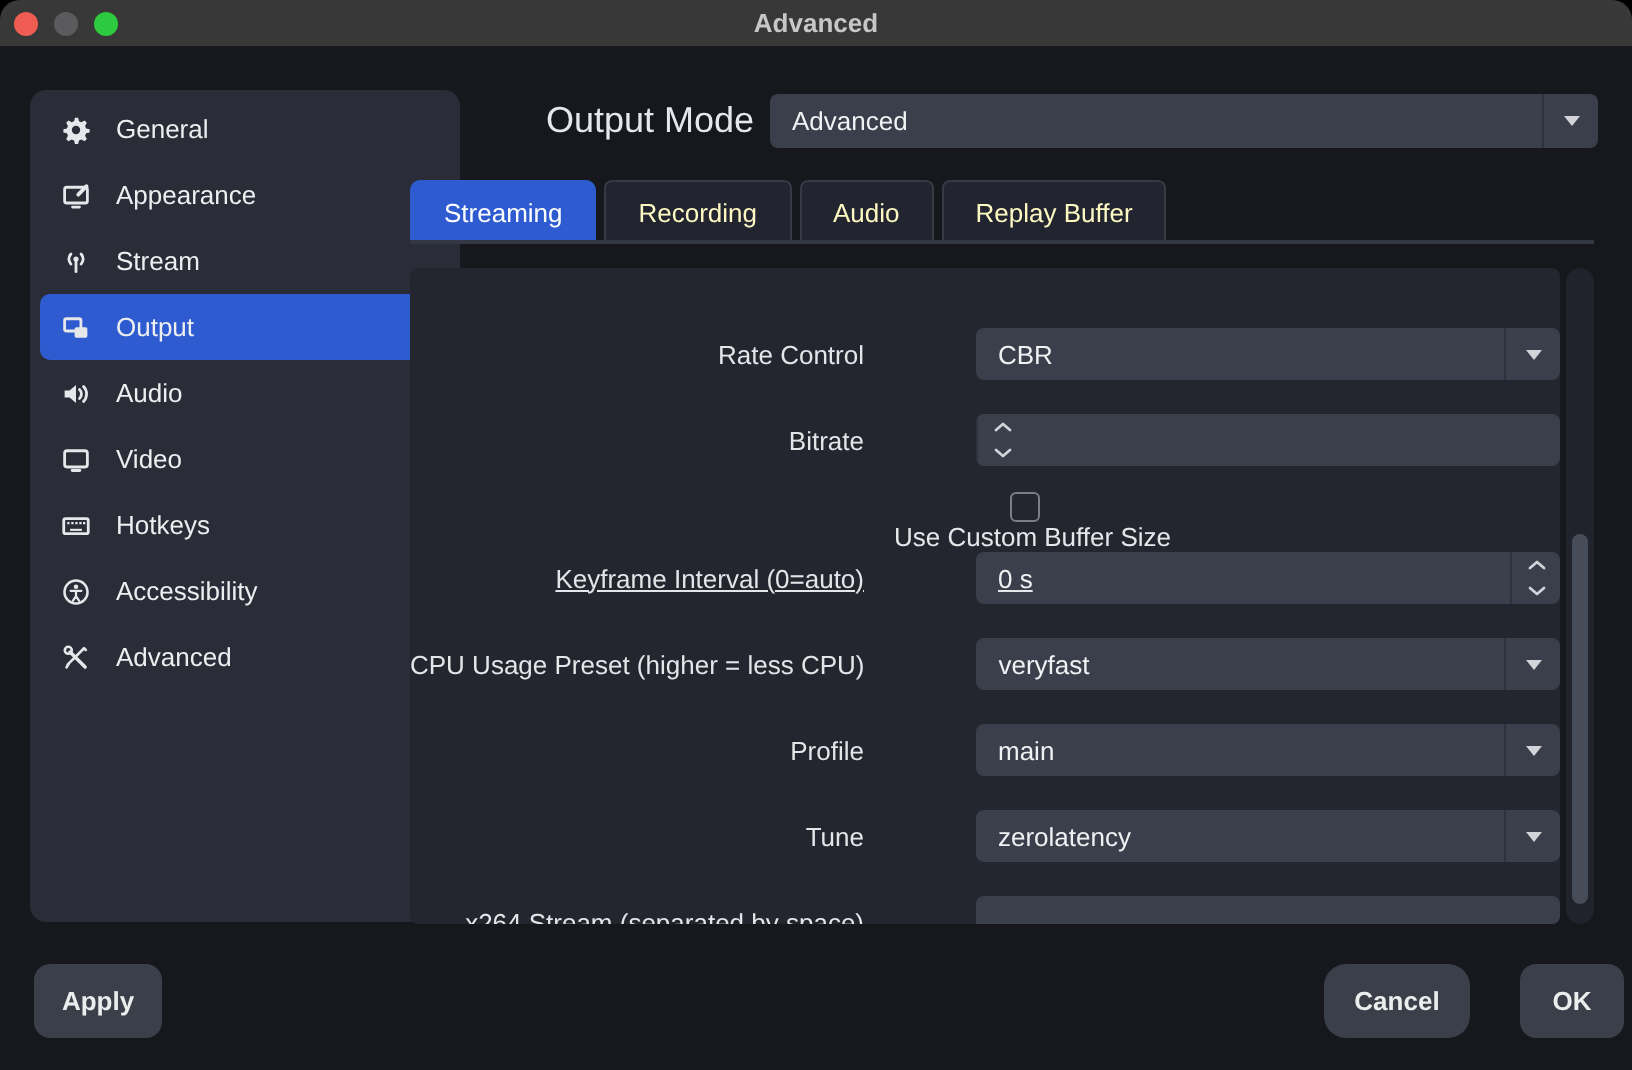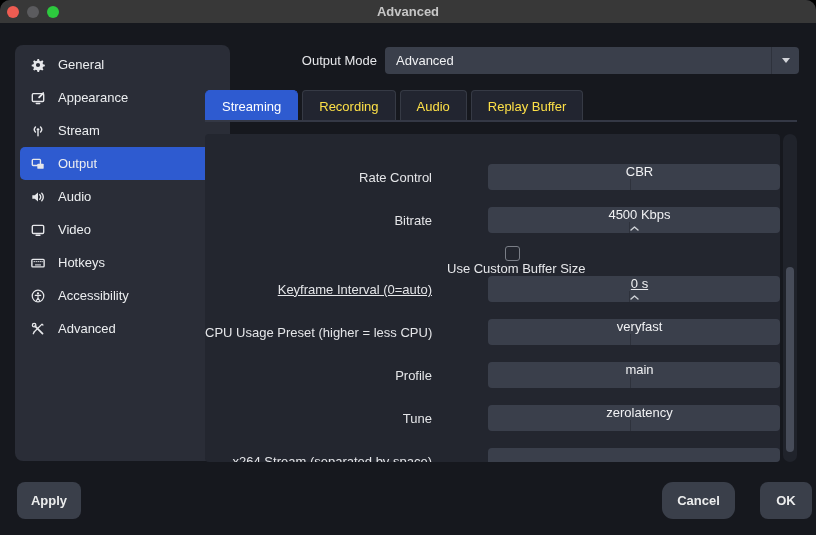--- a/index.html
+++ b/index.html
@@ -30,46 +30,46 @@
     border-radius:8px;padding-top:3px;}
   .side-item{height:33px;margin:0 5px;border-radius:5px;display:flex;align-items:center;
     padding-left:11px;cursor:default;}
   .side-item.selected{background:var(--accent);}
   .side-icon{width:14px;height:14px;display:inline-flex;align-items:center;justify-content:center;flex:0 0 14px;}
   .side-icon svg{width:14px;height:14px;display:block;}
   .side-label{margin-left:13px;font-size:13px;color:#eceef0;}
 
   
   .topbar{position:absolute;left:205px;top:47px;width:594px;height:27px;display:flex;align-items:center;}
-  .topbar .om-label{flex:0 0 180px;text-align:right;padding-right:8px;font-size:13px;}
+  .topbar .om-label{flex:0 0 180px;text-align:right;padding-right:8px;font-size:18px;}
   .dropdown{height:27px;background:var(--control-bg);border-radius:4px;display:flex;align-items:center;
     overflow:hidden;cursor:default;}
   .topbar .dropdown{flex:1;}
   .dd-value{flex:1;padding-left:11px;font-size:13px;color:#f0f1f3;white-space:nowrap;}
   .dd-arrow-box{flex:0 0 28px;height:100%;display:flex;align-items:center;justify-content:center;
     border-left:1px solid #2e323c;}
   .dd-arrow{width:0;height:0;border-left:4.5px solid transparent;border-right:4.5px solid transparent;
     border-top:5px solid #d2d4d9;}
 
   
   .tabs{position:absolute;left:205px;top:90px;height:31px;display:flex;gap:4px;}
   .tab{height:31px;padding:0 16px;display:flex;align-items:center;font-size:13px;
-    background:#222530;border:1px solid #363a45;border-bottom:none;border-radius:4px 4px 0 0;color:#fde047;}
+    background:#222530;border:1px solid #363a45;border-bottom:none;border-radius:4px 4px 0 0;color:#fef9c3;}
   .tab.active{background:var(--accent);border-color:var(--accent);color:#fff;border-radius:5px 5px 0 0;}
   .tabline{position:absolute;left:205px;top:120px;width:592px;height:2px;background:var(--muted-line);}
 
   
   .panel{position:absolute;left:205px;top:134px;width:575px;height:328px;background:var(--panel-bg);
     border-radius:4px;overflow:hidden;}
   .row{display:flex;align-items:center;margin-top:17px;gap:48px;}
   .row:first-child{margin-top:30px;}
   .row-checkbox{margin-top:13px;}
   .row-checkbox + .row{margin-top:0;text-decoration:underline;}
   .row-label{flex:0 0 227px;text-align:right;font-size:13px;color:#e4e5e8;white-space:nowrap;}
-  .row-control{margin-left:8px;width:315px;flex-direction:column;}
+  .row-control{margin-left:8px;width:315px;}
   .dropdown.ctrl,.spinner,.text-input{width:315px;height:26px;}
   .spinner{background:var(--control-bg);border-radius:4px;display:flex;align-items:center;overflow:hidden;}
   .spin-value{flex:1;padding-left:11px;font-size:13px;color:#f0f1f3;}
   .spin-btns{flex:0 0 25px;height:100%;border-left:1px solid #2e323c;display:flex;flex-direction:column;}
   .spin-btn{flex:1;display:flex;align-items:center;justify-content:center;}
   .spin-btn svg{width:9px;height:5px;display:block;}
   .checkbox{width:15px;height:15px;border:1px solid #7a7e87;border-radius:3px;background:transparent;
     display:inline-block;flex:0 0 15px;}
   .cb-wrap{display:flex;align-items:center;margin-left:235px;flex-direction:column;}
   .cb-label{margin-left:7px;font-size:13px;}
@@ -228,21 +228,20 @@
         <div class="row-control dropdown ctrl">
           <span class="dd-value">CBR</span>
           <span class="dd-arrow-box">
             <span class="dd-arrow"></span>
           </span>
         </div>
       </div>
       <div class="row row-spinner">
         <span class="row-label">Bitrate</span>
         <div class="row-control spinner">
-          <span class="spin-value">4500 Kbps</span>
           <span class="spin-btns">
             <span class="spin-btn">
               <svg viewBox="0 0 9 5">
                 <polyline points="1,4 4.5,1 8,4" fill="none" stroke="#cfd2d7" stroke-width="1.4" stroke-linecap="round" stroke-linejoin="round"></polyline>
               </svg>
             </span>
             <span class="spin-btn">
               <svg viewBox="0 0 9 5">
                 <polyline points="1,1 4.5,4 8,1" fill="none" stroke="#cfd2d7" stroke-width="1.4" stroke-linecap="round" stroke-linejoin="round"></polyline>
               </svg>

